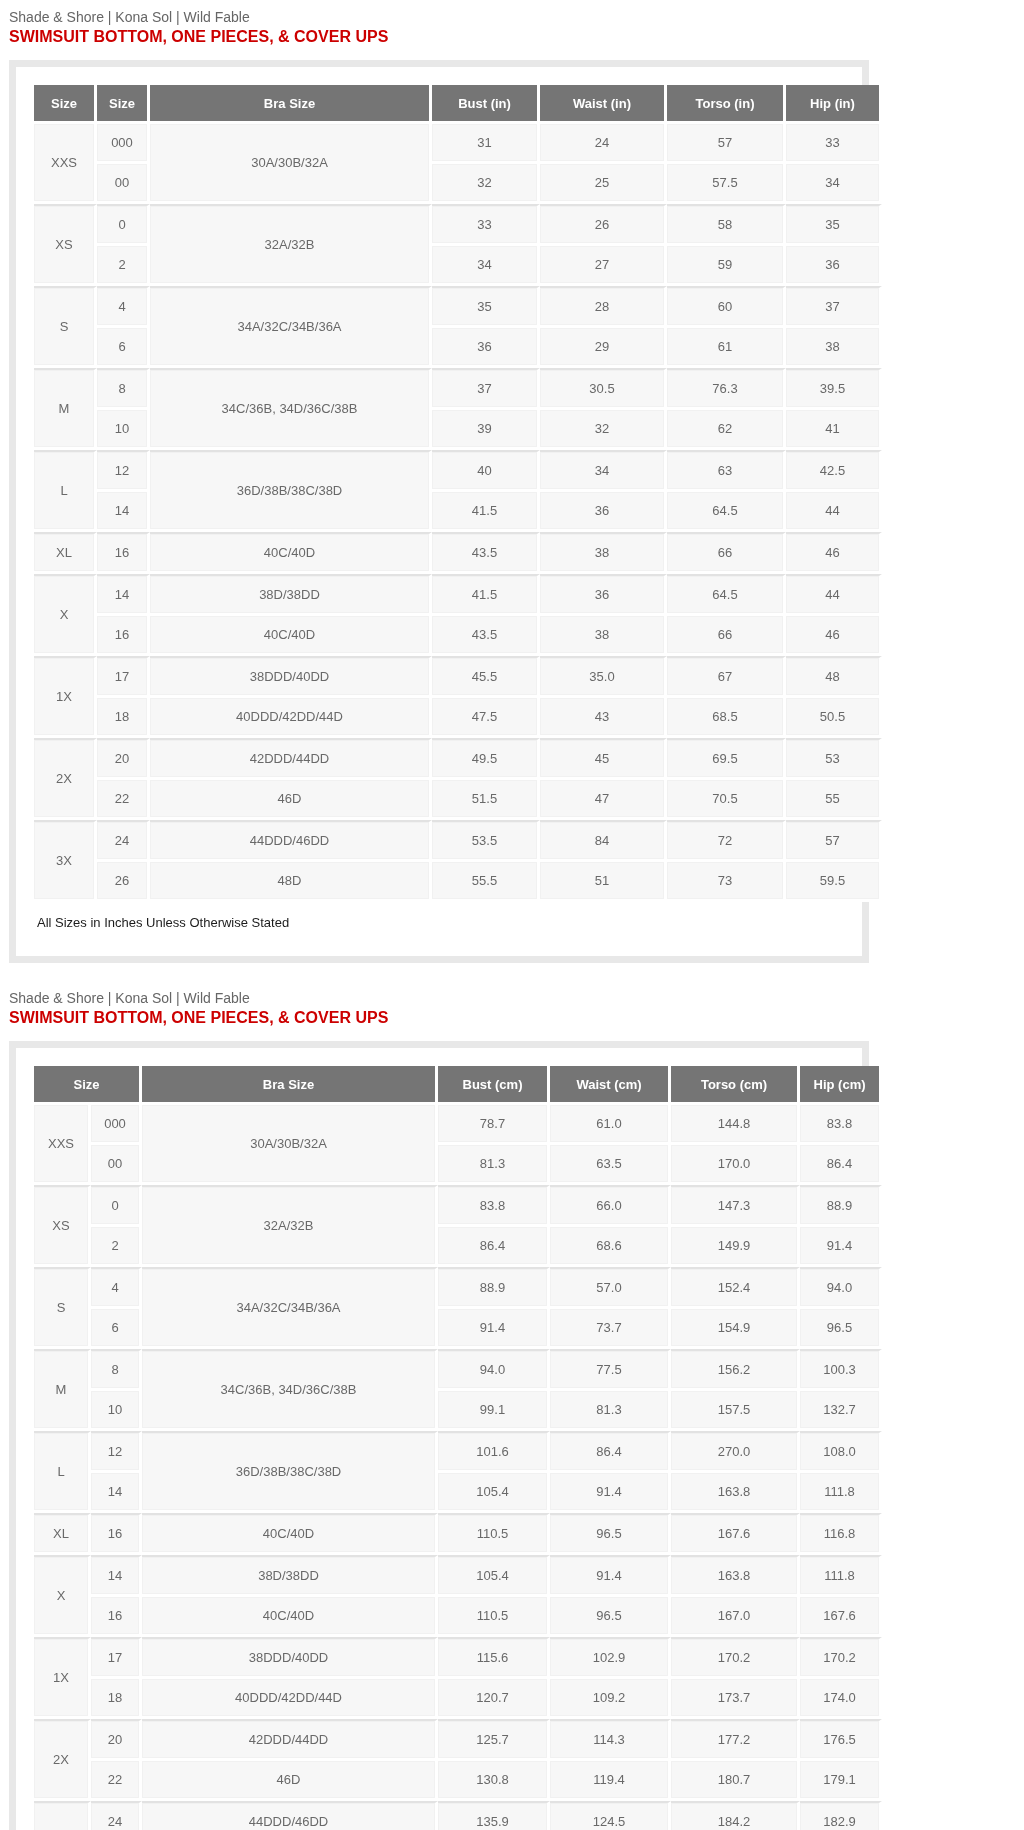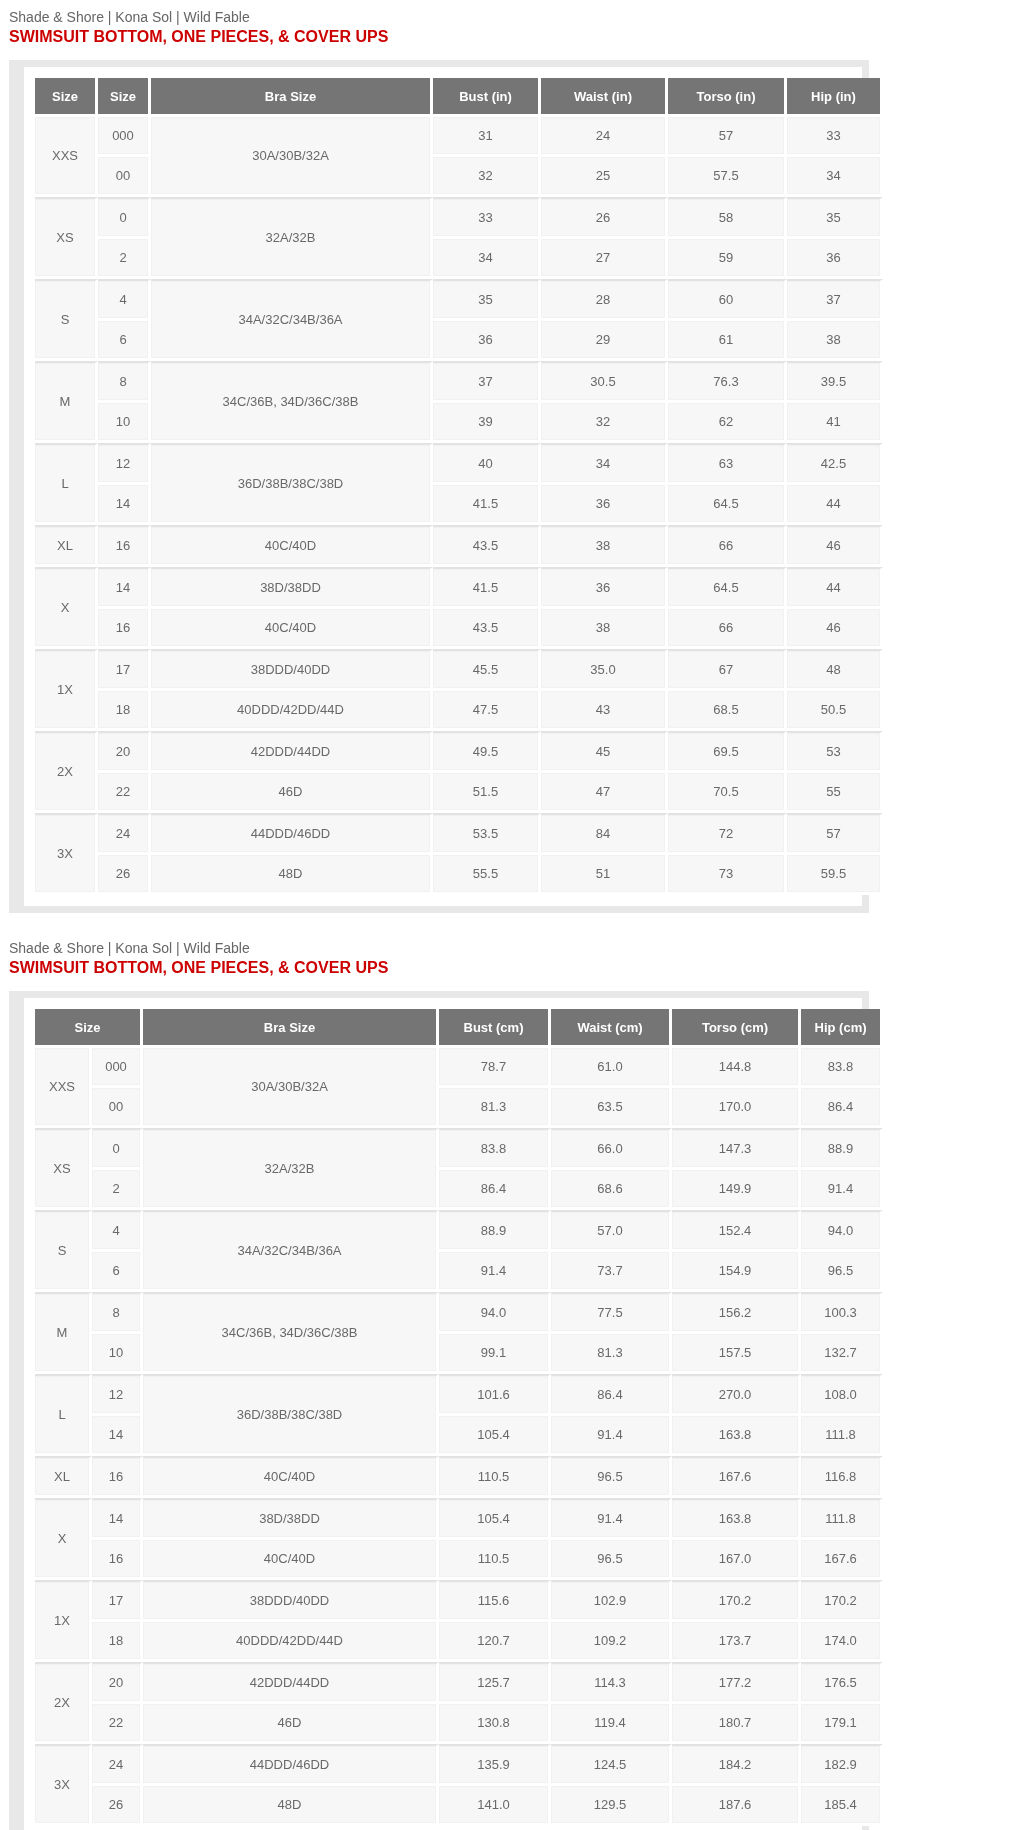--- a/index.html
+++ b/index.html
@@ -24,22 +24,21 @@
     margin: 0 0 14px 0;
   }
   section.second { margin-top: 26px; }
 
   .panel {
     background: #e8e8e8;
     padding: 7px;
   }
   .panel-inner {
     background: #ffffff;
-    padding: 11px;
-    margin-left: 8px;
+    padding: 18px;
   }
 
   table.size-table {
     border-collapse: separate;
     border-spacing: 0;
     width: 100%;
     table-layout: fixed;
   }
   table.size-table th {
     background: #757575;
@@ -259,20 +258,21 @@
               <tr>
                 <td>26</td>
                 <td>48D</td>
                 <td>55.5</td>
                 <td>51</td>
                 <td>73</td>
                 <td>59.5</td>
               </tr>
             </tbody>
           </table>
+        <div class="footnote">All Sizes in Inches Unless Otherwise Stated</div>
       </div>
     </div>
   </section>
 
   <section class="second">
     <div class="brands">Shade &amp; Shore | Kona Sol | Wild Fable</div>
     <div class="title">SWIMSUIT BOTTOM, ONE PIECES, &amp; COVER UPS</div>
     <div class="panel">
       <div class="panel-inner">
         <table class="size-table">

